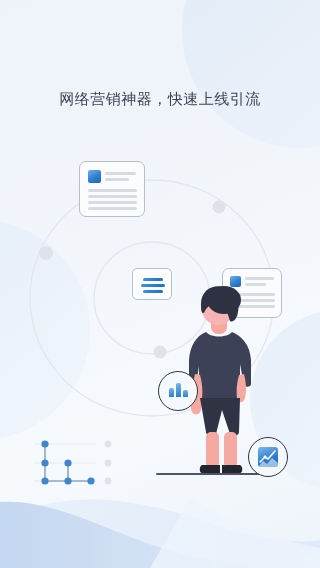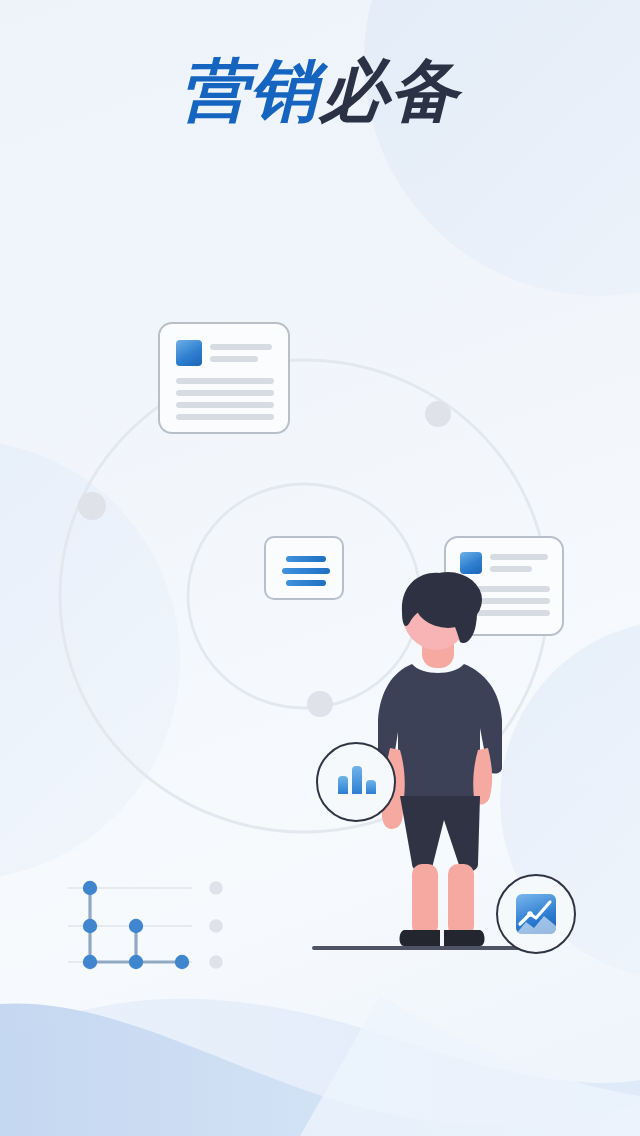--- a/index.html
+++ b/index.html
@@ -200,24 +200,22 @@
       <ellipse cx="152" cy="298" rx="122" ry="118" fill="none" stroke="#e3e7ee" stroke-width="1.4"></ellipse>
 
       <ellipse cx="152" cy="298" rx="58" ry="56" fill="none" stroke="#e3e7ee" stroke-width="1.4"></ellipse>
 
       <circle cx="46" cy="253" r="7" fill="#dfe3e9"></circle>
       <circle cx="219" cy="207" r="6.5" fill="#dfe3e9"></circle>
       <circle cx="160" cy="352" r="6.5" fill="#dfe3e9"></circle>
     </svg>
   </div>
 
-  <div class="headline">
-    <span class="seg-a">营销</span><span class="seg-b">必备</span>
-  </div>
-
+
+  <div class="subhead">网络营销神器，快速上线引流</div>
 
   <div class="card" id="card-doc-top">
     <div class="thumb"></div>
     <div class="ln la"></div>
     <div class="ln lb"></div>
     <div class="ln l1"></div>
     <div class="ln l2"></div>
     <div class="ln l3"></div>
     <div class="ln l4"></div>
   </div>

